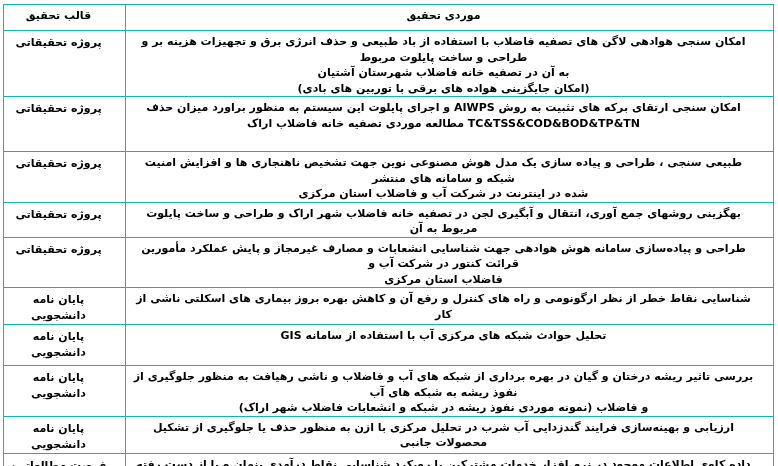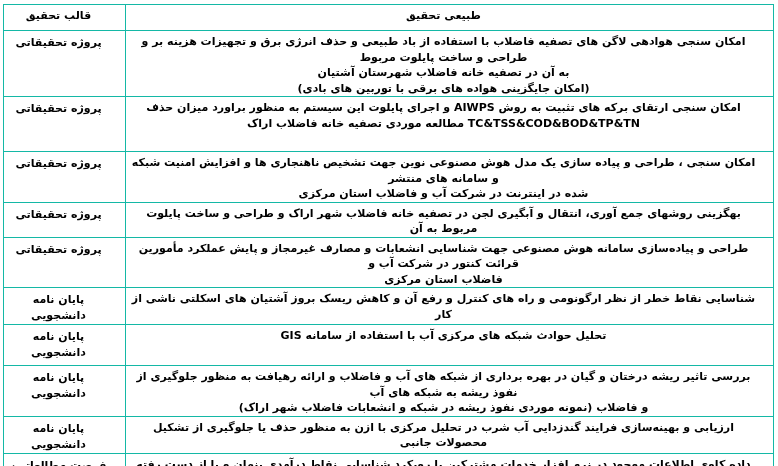--- a/index.html
+++ b/index.html
@@ -49,67 +49,67 @@
 </head>
 <body>
 
 <table class="research-table">
   <colgroup>
     <col class="col-title">
     <col class="col-format">
   </colgroup>
   <thead>
     <tr>
-      <th>طبیعی تحقیق</th>
+      <th>موردی تحقیق</th>
       <th>قالب تحقیق</th>
     </tr>
   </thead>
   <tbody id="rows-body">
   <tr>
     <td class="title-cell">امکان سنجی هوادهی لاگن های تصفیه فاضلاب با استفاده از باد طبیعی و حذف انرژی برق و تجهیزات هزینه بر و طراحی و ساخت پایلوت مربوط
 به آن در تصفیه خانه فاضلاب شهرستان آشتیان
 (امکان جایگزینی هواده های برقی با توربین های بادی)</td>
     <td class="format-cell">پروژه تحقیقاتی</td>
   </tr>
 
   <tr>
     <td class="title-cell">امکان سنجی ارتقای برکه های تثبیت به روش AIWPS و اجرای پایلوت این سیستم به منظور براورد میزان حذف
 TC&amp;TSS&amp;COD&amp;BOD&amp;TP&amp;TN مطالعه موردی تصفیه خانه فاضلاب اراک</td>
     <td class="format-cell">پروژه تحقیقاتی</td>
   </tr>
 
   <tr>
-    <td class="title-cell">امکان سنجی ، طراحی و پیاده سازی یک مدل هوش مصنوعی نوین جهت تشخیص ناهنجاری ها و افزایش امنیت شبکه و سامانه های منتشر
+    <td class="title-cell">طبیعی سنجی ، طراحی و پیاده سازی یک مدل هوش مصنوعی نوین جهت تشخیص ناهنجاری ها و افزایش امنیت شبکه و سامانه های منتشر
 شده در اینترنت در شرکت آب و فاضلاب استان مرکزی</td>
     <td class="format-cell">پروژه تحقیقاتی</td>
   </tr>
 
   <tr>
     <td class="title-cell">بهگزینی روشهای جمع آوری، انتقال و  آبگیری لجن در تصفیه خانه فاضلاب شهر اراک و طراحی و ساخت پایلوت مربوط به آن</td>
     <td class="format-cell">پروژه تحقیقاتی</td>
   </tr>
 
   <tr>
-    <td class="title-cell">طراحی و پیاده‌سازی سامانه هوش مصنوعی جهت شناسایی انشعابات و مصارف غیرمجاز و پایش عملکرد مأمورین قرائت کنتور در شرکت آب و
+    <td class="title-cell">طراحی و پیاده‌سازی سامانه هوش هوادهی جهت شناسایی انشعابات و مصارف غیرمجاز و پایش عملکرد مأمورین قرائت کنتور در شرکت آب و
 فاضلاب استان مرکزی</td>
     <td class="format-cell">پروژه تحقیقاتی</td>
   </tr>
 
   <tr>
-    <td class="title-cell">شناسایی نقاط خطر از نظر ارگونومی و راه های کنترل و رفع آن و کاهش ریسک بروز آشتیان های اسکلتی ناشی از کار</td>
+    <td class="title-cell">شناسایی نقاط خطر از نظر ارگونومی و راه های کنترل و رفع آن و کاهش بهره بروز بیماری های اسکلتی ناشی از کار</td>
     <td class="format-cell">پایان نامه دانشجویی</td>
   </tr>
 
   <tr>
     <td class="title-cell">تحلیل حوادث شبکه های مرکزی آب با استفاده از سامانه GIS</td>
     <td class="format-cell">پایان نامه دانشجویی</td>
   </tr>
 
   <tr>
-    <td class="title-cell">بررسی تاثیر ریشه درختان و گیان در بهره برداری از شبکه های آب و فاضلاب و ارائه رهیافت به منظور جلوگیری از نفوذ ریشه به شبکه های آب
+    <td class="title-cell">بررسی تاثیر ریشه درختان و گیان در بهره برداری از شبکه های آب و فاضلاب و ناشی رهیافت به منظور جلوگیری از نفوذ ریشه به شبکه های آب
 و فاضلاب (نمونه موردی نفوذ ریشه در شبکه و انشعابات فاضلاب شهر اراک)</td>
     <td class="format-cell">پایان نامه دانشجویی</td>
   </tr>
 
   <tr>
     <td class="title-cell">ارزیابی و بهینه‌سازی فرایند گندزدایی آب شرب در تحلیل مرکزی با ازن به منظور حذف یا جلوگیری از تشکیل محصولات جانبی</td>
     <td class="format-cell">پایان نامه دانشجویی</td>
   </tr>
 
   <tr>

